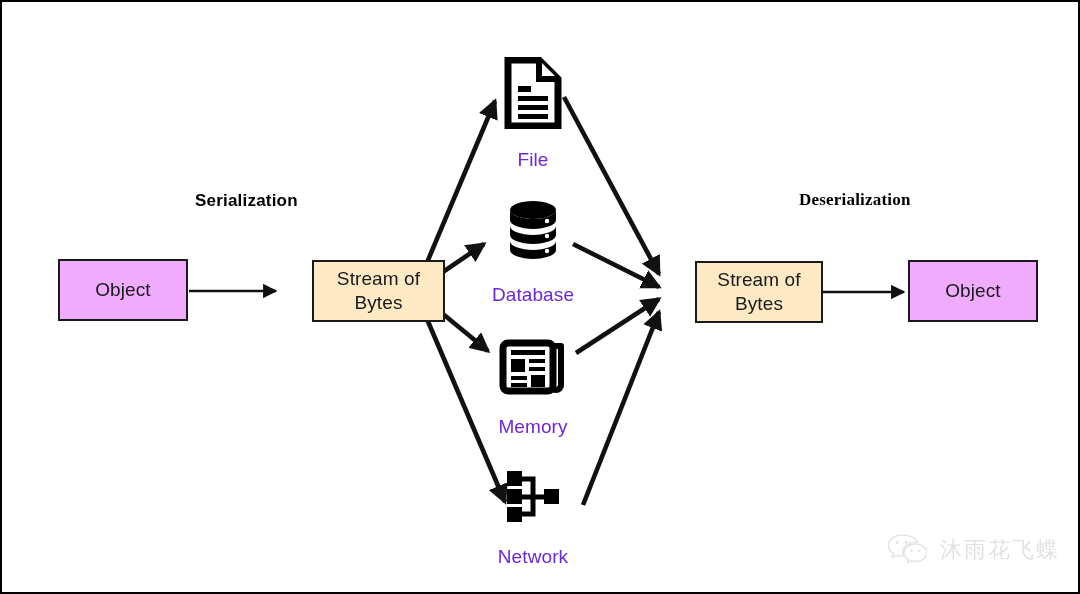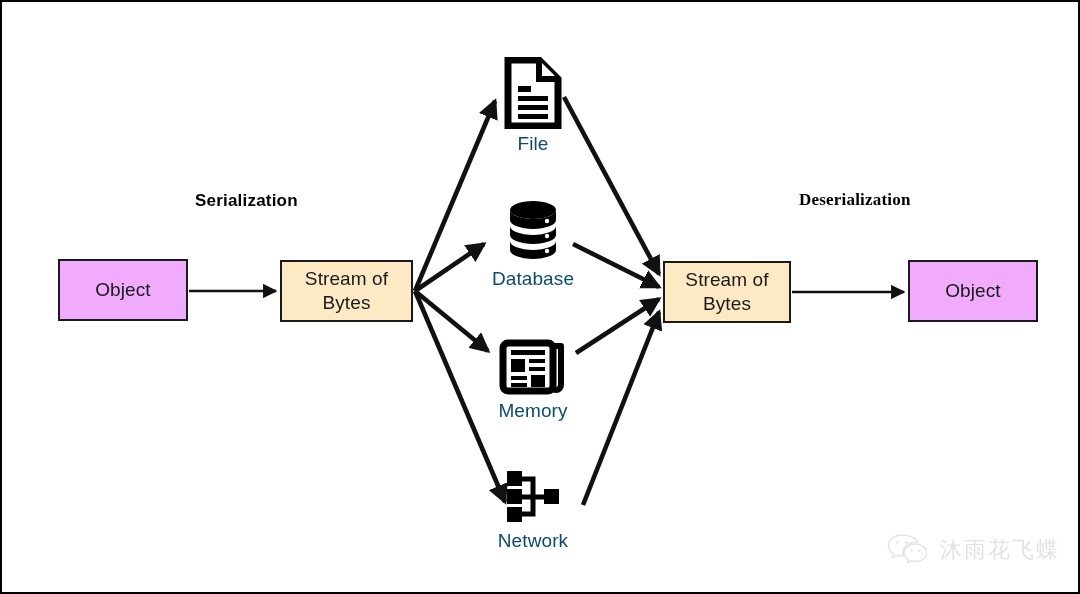--- a/index.html
+++ b/index.html
@@ -34,21 +34,21 @@
     display: flex;
     align-items: center;
     justify-content: center;
     text-align: center;
     font-size: 19px;
     color: #1a1a1a;
     line-height: 1.28;
     letter-spacing: 0.1px;
   }
   .node-green { background: #f0abfc; }
-  .node-yellow { background: #fdeac5; }
+  .node-yellow { background: #fdeac5; margin-left: 32px; }
 
   .section-title {
     position: absolute;
     font-size: 17px;
     font-weight: bold;
     color: #000000;
     white-space: nowrap;
     letter-spacing: 0.2px;
   }
 
@@ -56,23 +56,23 @@
     position: absolute;
     width: 150px;
     display: flex;
     flex-direction: column;
     align-items: center;
   }
   .store-icon {
     display: block;
   }
   .store-label {
-    margin-top: 0;
+    margin-top: 16px;
     font-size: 19px;
-    color: #0c4a6e;
+    color: #6d28d9;
     letter-spacing: 0.1px;
     white-space: nowrap;
   }
 
   #watermark {
     position: absolute;
     right: 18px;
     bottom: 24px;
     display: flex;
     align-items: center;

